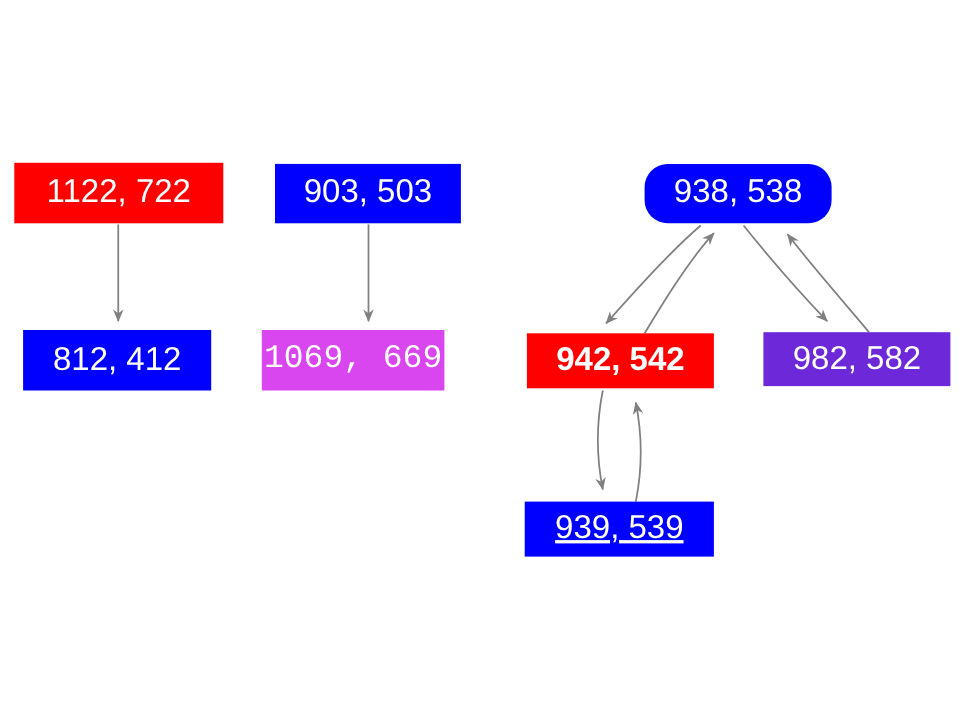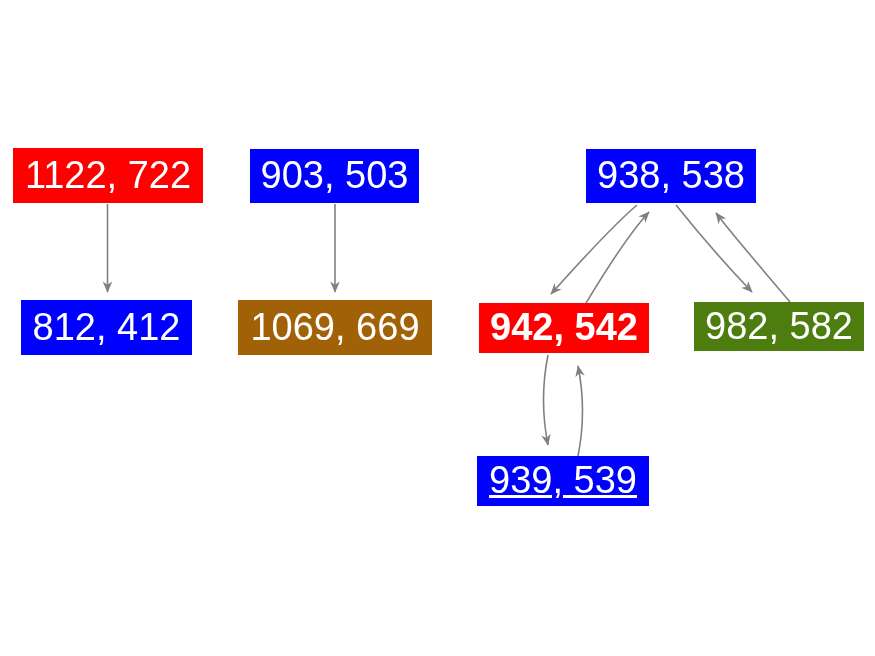--- a/index.html
+++ b/index.html
@@ -27,21 +27,21 @@
     pointer-events: none;
   }
   .node {
     position: absolute;
     box-sizing: border-box;
     display: flex;
     align-items: center;
     justify-content: center;
     color: #ffffff;
     font-family: "Liberation Sans", sans-serif;
-    font-size: 38px;
+    font-size: 30px;
     line-height: 1;
     letter-spacing: 0px;
     white-space: nowrap;
     user-select: none;
   }
   .node-label {
     display: block;
     transform: translateY(-1px);
   }
   .edge-path {
@@ -88,33 +88,33 @@
   </div>
 
   <div class="node" style="left: 21px; top: 300px; width: 171px; height: 55px; background: rgb(0, 0, 255); color: #ffffff;">
     <span class="node-label">812, 412</span>
   </div>
 
   <div class="node" style="left: 250px; top: 149px; width: 169px; height: 54px; background: rgb(0, 0, 255); color: rgb(255, 255, 255);">
     <span class="node-label">903, 503</span>
   </div>
 
-  <div class="node" style="left: 238px; top: 300px; width: 194px; height: 55px; background: #a16207; color: rgb(255, 255, 255);">
+  <div class="node" style="left: 238px; top: 300px; width: 166px; height: 55px; background: #d946ef; color: rgb(255, 255, 255); font-family: Liberation Mono, monospace;">
     <span class="node-label">1069, 669</span>
   </div>
 
-  <div class="node" style="left: 586px; top: 149px; width: 170px; height: 54px; background: rgb(0, 0, 255); color: rgb(255, 255, 255);">
+  <div class="node" style="left: 586px; top: 149px; width: 170px; height: 54px; background: rgb(0, 0, 255); color: rgb(255, 255, 255); border-radius: 21px;">
     <span class="node-label">938, 538</span>
   </div>
 
   <div class="node" style="left: 479px; top: 303px; width: 170px; height: 50px; background: rgb(255, 0, 0); color: rgb(255, 255, 255); font-weight: bold;">
     <span class="node-label">942, 542</span>
   </div>
 
-  <div class="node" style="left: 694px; top: 302px; width: 170px; height: 49px; background: #4d7c0f; color: rgb(255, 255, 255);">
+  <div class="node" style="left: 694px; top: 302px; width: 170px; height: 49px; background: #6d28d9; color: rgb(255, 255, 255);">
     <span class="node-label">982, 582</span>
   </div>
 
   <div class="node" style="left: 477px; top: 456px; width: 172px; height: 50px; background: rgb(0, 0, 255); color: rgb(255, 255, 255); text-decoration: underline;">
     <span class="node-label">939, 539</span>
   </div>
 
 </div>
 
 </body></html>

